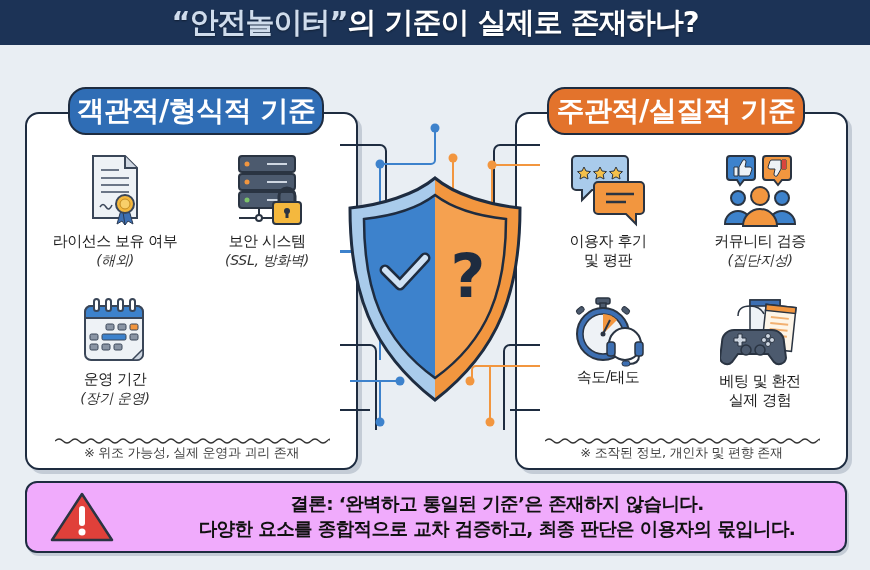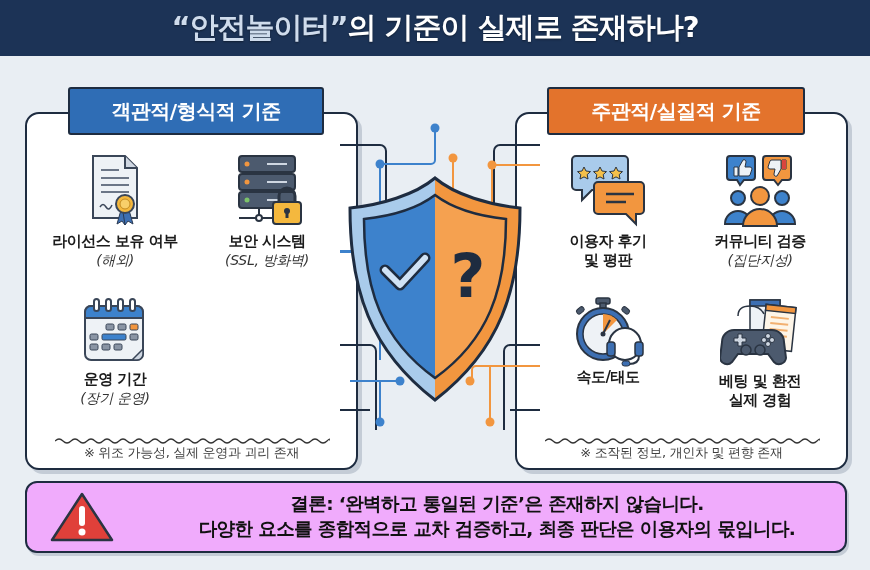--- a/index.html
+++ b/index.html
@@ -3,54 +3,54 @@
 <meta charset="utf-8">
 <style>
   html, body { margin:0; padding:0; }
   body {
     width:870px; height:570px; overflow:hidden;
     background:#e9eef3;
     font-family:"DejaVu Sans", "Liberation Sans", sans-serif;
     position:relative;
   }
   .header {
-    position:absolute; left:0; top:0; width:870px; height:56px;
+    position:absolute; left:0; top:0; width:870px; height:45px;
     background:#1c3356;
     display:flex; align-items:center; justify-content:center;
   }
   .header-title {
     color:#ffffff; font-size:29px; font-weight:bold; letter-spacing:-1px;
     text-shadow:0 1px 2px rgba(0,0,0,0.4);
   }
   .header-title .q { color:#cfdcec; }
 
   .panel {
     position:absolute; top:112px; width:329px; height:354px;
     background:#ffffff; border:2px solid #1e2c40; border-radius:14px;
     box-shadow:4px 4px 0 #c4ccd6;
   }
   .panel.left { left:25px; }
   .panel.right { left:515px; }
 
   .panel-tag {
     position:absolute; top:87px; height:44px;
-    border:2px solid #1e2c40; border-radius:3px;
-    color:#fff; font-size:20px; font-weight:bold;
+    border:2px solid #1e2c40; border-radius:18px;
+    color:#fff; font-size:28px; font-weight:bold;
     display:flex; align-items:center; justify-content:center;
     letter-spacing:-0.5px; z-index:3;
   }
   .panel-tag.left { left:68px; width:252px; background:#2f6db5; }
   .panel-tag.right { left:547px; width:254px; background:#e3732c; }
 
   .item {
     position:absolute; width:150px; text-align:center;
   }
   .item .icon { display:block; margin:0 auto; }
   .item-title {
-    font-size:15px; font-weight:bold; color:#1b1b1b; line-height:19px;
+    font-size:15px; font-weight:normal; color:#1b1b1b; line-height:19px;
     letter-spacing:-0.5px; margin-top:4px;
   }
   .item-sub { font-size:14px; color:#333; line-height:18px; letter-spacing:-0.3px;font-style:italic; }
 
   .wave { position:absolute; left:28px; width:275px; height:8px; }
   .note {
     position:absolute; left:0; width:329px; text-align:center;
     font-size:13px; color:#404040; letter-spacing:-0.3px;
   }
 

